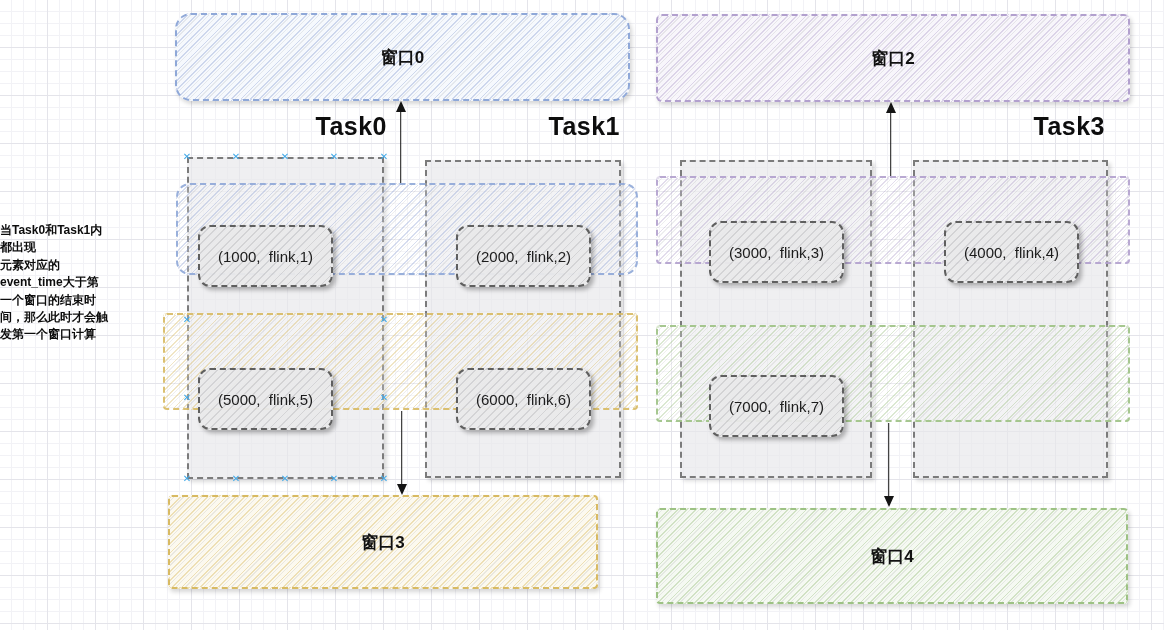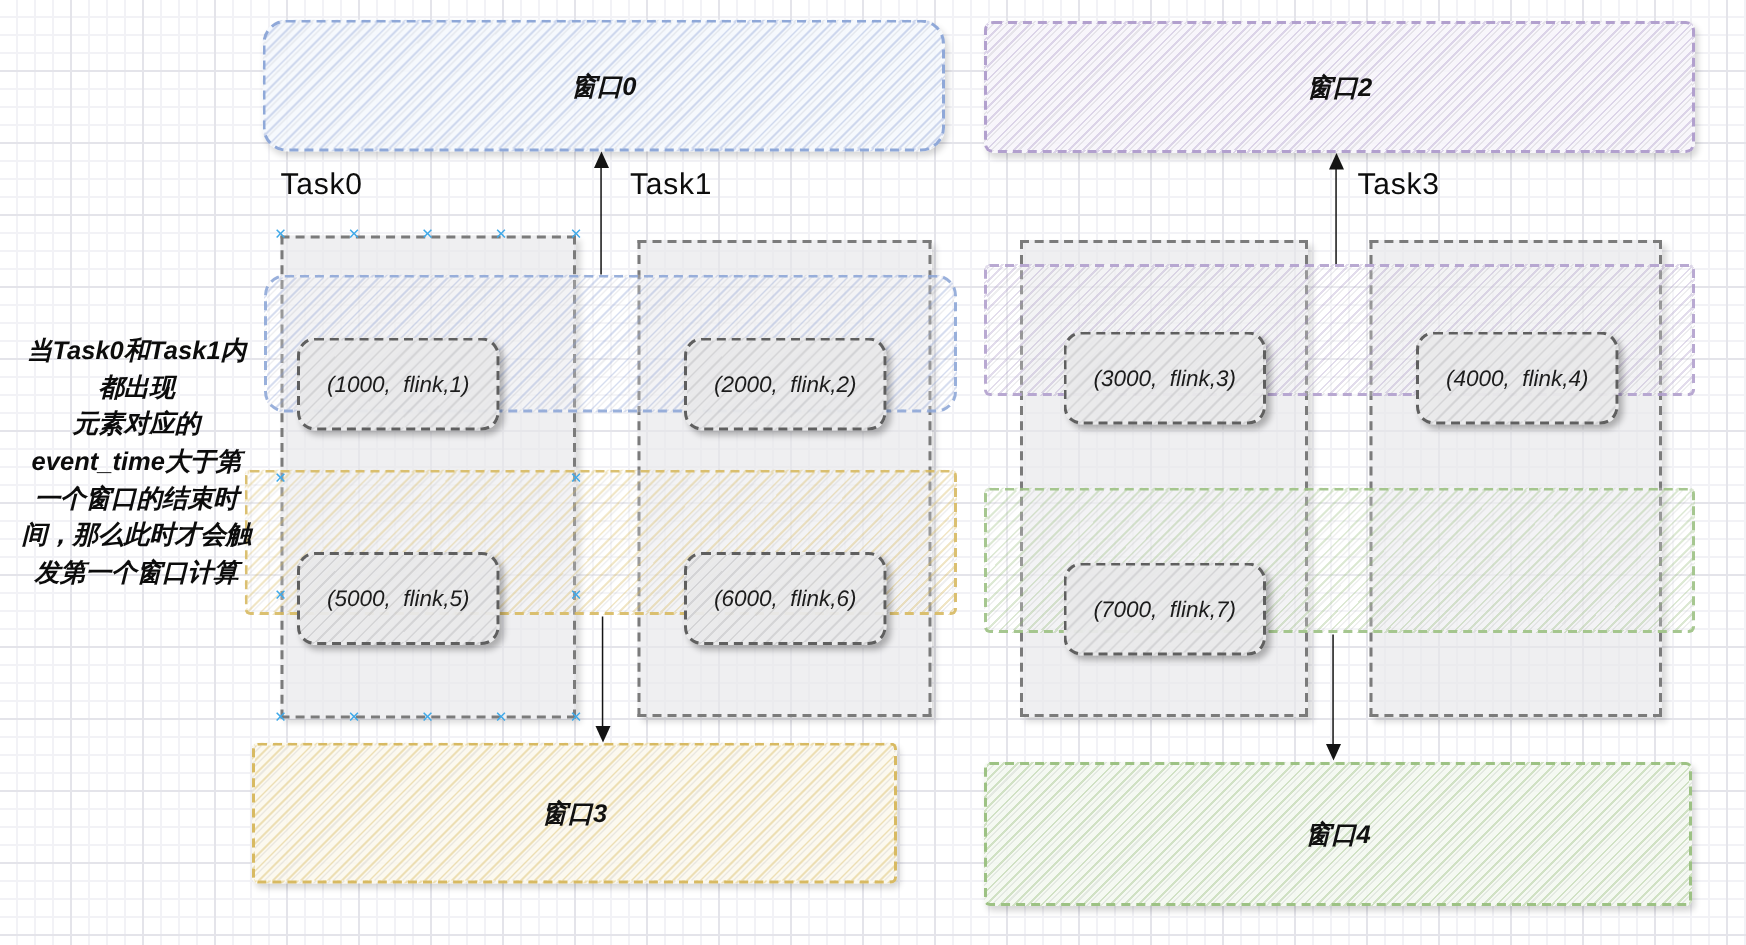--- a/index.html
+++ b/index.html
@@ -5,21 +5,21 @@
   html,body{margin:0;padding:0;background:#fff;font-family:"Liberation Sans","DejaVu Sans",sans-serif;}
   #canvas{
     position:relative;width:1164px;height:630px;overflow:hidden;
     background:
       repeating-linear-gradient(to right, transparent 0 47px, #e4e4ea 47px 48px),
       repeating-linear-gradient(to bottom, transparent 0 47px, #e4e4ea 47px 48px),
       repeating-linear-gradient(to right, transparent 0 11px, #f2f2f6 11px 12px),
       repeating-linear-gradient(to bottom, transparent 0 11px, #f2f2f6 11px 12px),
       #ffffff;
   }
-  .shape{position:absolute;box-sizing:border-box;font-style:italic;}
+  .shape{position:absolute;box-sizing:border-box;}
   
   .h-blue{
     background-image:
       repeating-linear-gradient(135deg, rgba(140,160,212,0.38) 0 1.3px, transparent 1.3px 6.5px),
       repeating-linear-gradient(135deg, rgba(120,125,140,0.14) 2.5px 3.5px, transparent 3.5px 9px);
     background-color:rgba(245,248,253,0.92);
     border:2px dashed #8fa8d8;
   }
   .h-purple{
     background-image:
@@ -44,22 +44,22 @@
   }
   
   .winbar{display:flex;align-items:center;justify-content:center;
     font-weight:bold;font-size:17px;color:#111;
     box-shadow:2px 3px 4px rgba(0,0,0,0.16);}
   #win0{left:175px;top:13px;width:455px;height:88px;border-radius:16px;}
   #win2{left:656px;top:14px;width:474px;height:88px;border-radius:6px;}
   #win3{left:168px;top:495px;width:430px;height:94px;border-radius:4px;}
   #win4{left:656px;top:508px;width:472px;height:96px;border-radius:4px;}
   
-  .task-label{position:absolute;top:112px;width:200px;text-align:left;
-    font-weight:normal;font-size:20px;color:#0d0d0d;letter-spacing:0.5px;}
+  .task-label{position:absolute;top:112px;width:200px;text-align:right;
+    font-weight:bold;font-size:25px;color:#0d0d0d;letter-spacing:0.5px;}
   #tl0{left:187px;} #tl1{left:420px;} #tl2{left:672px;} #tl3{left:905px;}
   
   .task-col{background:rgba(230,230,233,0.66);border:2px dashed #7b7b7b;
     box-shadow:3px 3px 4px rgba(0,0,0,0.14);}
   #col0{left:187px;top:157px;width:197px;height:322px;}
   #col1{left:425px;top:160px;width:196px;height:318px;}
   #col2{left:680px;top:160px;width:192px;height:318px;}
   #col3{left:913px;top:160px;width:195px;height:318px;}
   
   .band{opacity:0.9;}
@@ -73,22 +73,22 @@
     background-image:repeating-linear-gradient(135deg, rgba(135,135,140,0.22) 0 1.2px, transparent 1.2px 6px);
     background-color:rgba(233,233,234,0.95);
     box-shadow:3px 3px 4px rgba(0,0,0,0.28);
     display:flex;align-items:center;justify-content:center;
     font-size:15px;color:#1c1c1c;white-space:pre;margin-top:35px;}
   #t1{left:198px;top:190px;} #t2{left:456px;top:190px;}
   #t3{left:709px;top:186px;} #t4{left:944px;top:186px;}
   #t5{left:198px;top:333px;} #t6{left:456px;top:333px;}
   #t7{left:709px;top:340px;} #t8{left:944px;top:337px;}
   
-  #annotation{left:0px;top:222px;width:182px;text-align:center;
-    font-weight:bold;font-size:17px;line-height:1.45;color:#0c0c0c;white-space:pre-line;}
+  #annotation{left:0px;top:222px;width:182px;text-align:left;
+    font-weight:bold;font-size:12px;line-height:1.45;color:#0c0c0c;white-space:pre-line;}
   
   .arrow{position:absolute;width:11px;}
   .arrow .shaft{position:absolute;left:50%;transform:translateX(-50%);
     width:1.6px;background:#141414;}
   .arrow.up .shaft{top:8px;bottom:0;}
   .arrow.down .shaft{top:0;bottom:8px;}
   .arrow .head{position:absolute;left:50%;transform:translateX(-50%);width:0;height:0;
     border-left:5.5px solid transparent;border-right:5.5px solid transparent;}
   .arrow.up .head{top:0;border-bottom:11px solid #141414;}
   .arrow.down .head{bottom:0;border-top:11px solid #141414;}

